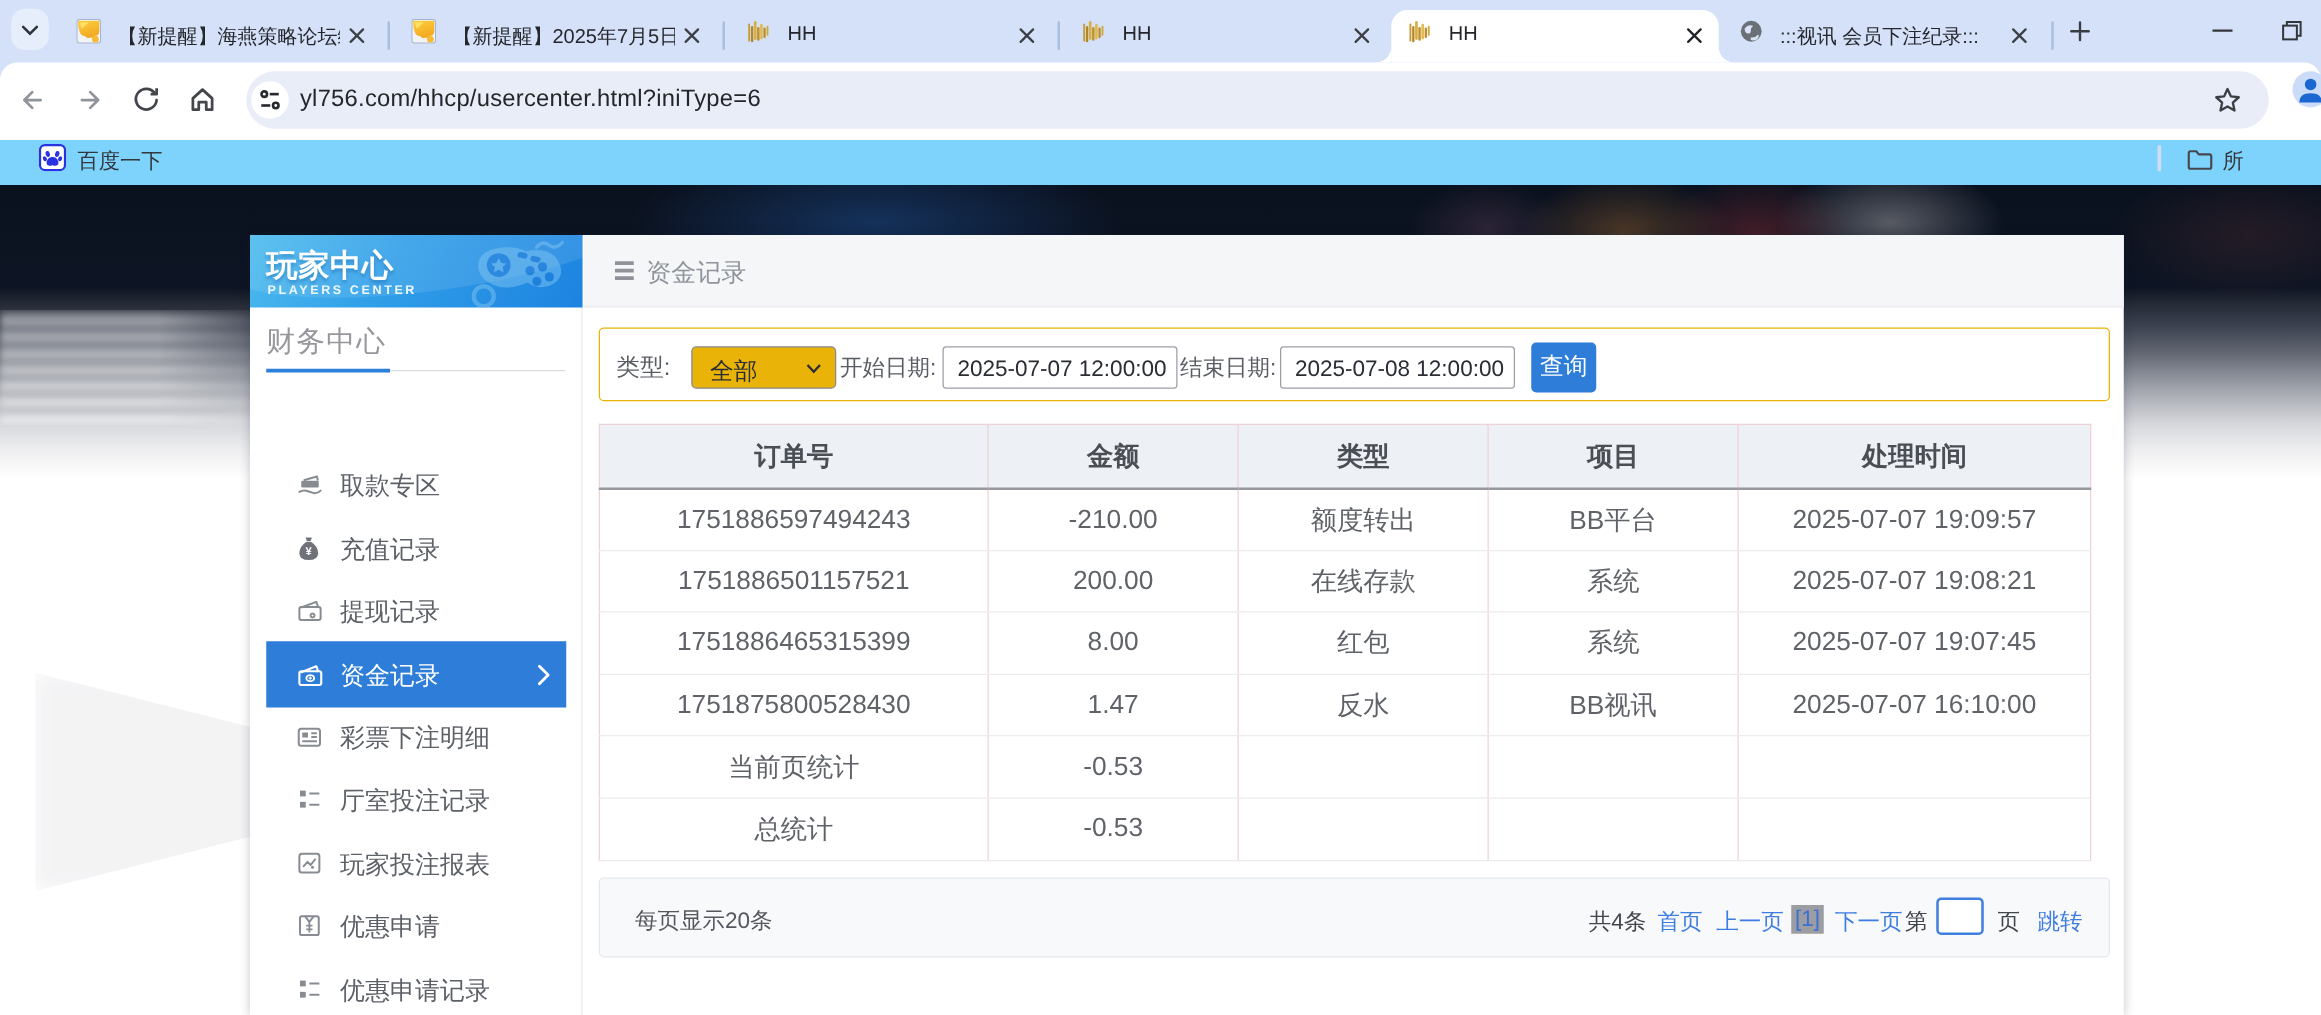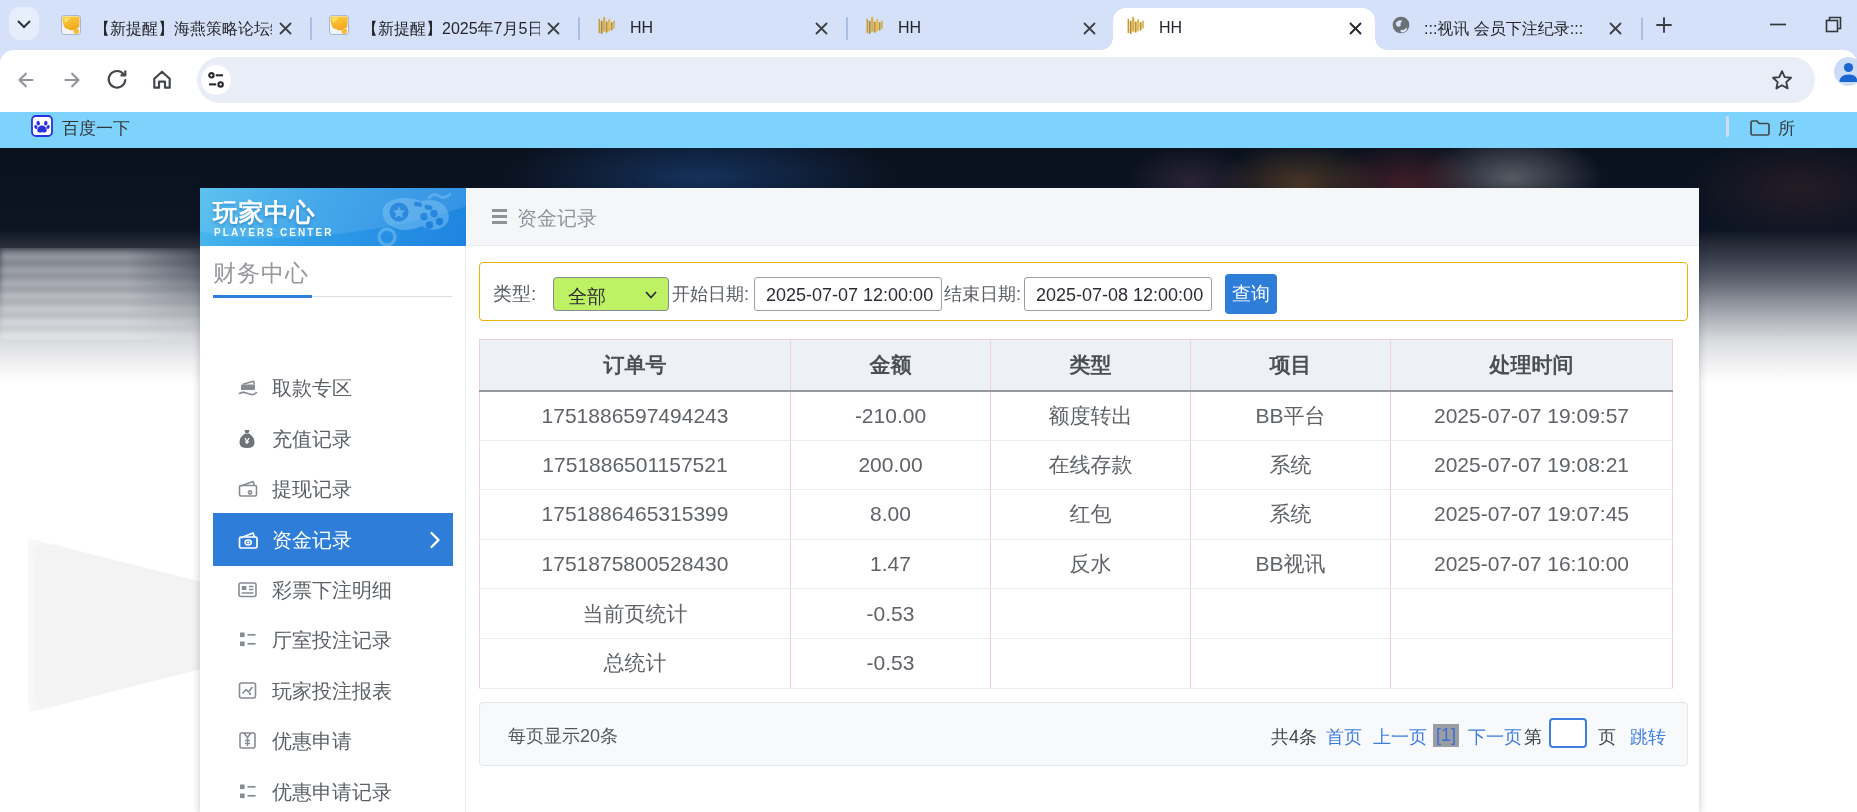--- a/index.html
+++ b/index.html
@@ -85,21 +85,21 @@
 .mi.sel .arr { position:absolute; right:12px; top:17px; }
 
 
 .chead { position:absolute; left:267px; top:0; width:1232px; height:58px; background:#f5f6f8; border-bottom:1px solid #ebecef; }
 .chead .ham { position:absolute; left:25px; top:21px; width:15px; height:15px; }
 .chead .ham i { position:absolute; left:0; width:15px; height:3px; background:#8f9399; }
 .chead .ttl { position:absolute; left:50px; top:17px; font-size:20px; color:#8f949c; }
 
 .filter { position:absolute; left:279px; top:74px; width:1209px; height:59px; border:1px solid #eab308; border-radius:4px; background:#fff; }
 .filter .lb { position:absolute; top:19px; font-size:18px; color:#5a5e64; }
-.fsel { position:absolute; left:73px; top:14px; width:116px; height:34px; border:1px solid #86898f; border-radius:4px; background:#bef264; }
+.fsel { position:absolute; left:73px; top:14px; width:116px; height:34px; border:1px solid #86898f; border-radius:4px; background:#eab308; }
 .fsel .v { position:absolute; left:14px; top:6px; font-size:19px; color:#2a2d33; }
 
 .finp { position:absolute; top:14px; width:188px; height:34px; border:1px solid #9b9ea5; border-radius:3px; background:#fff; }
 .finp .v { position:absolute; left:11px; top:7px; font-size:18px; color:#2a2d33; white-space:nowrap; }
 .fbtn { position:absolute; left:745px; top:11px; width:52px; height:40px; background:#2d7dd9; border-radius:4px;
   font-size:19px; color:#fff; text-align:center; line-height:40px; }
 
 table.grid { position:absolute; left:279px; top:151px; width:1193px; border-collapse:collapse; table-layout:fixed; }
 table.grid col.c1 { width:311px; } table.grid col.c2 { width:200px; } table.grid col.c3 { width:200px; }
 table.grid col.c4 { width:200px; } table.grid col.c5 { width:282px; }
@@ -265,20 +265,21 @@
     <div class="tunecirc">
           <svg width="16" height="16" viewBox="0 0 16 16" style="position:absolute;left:7px;top:7px;">
             <g stroke="#26292e" stroke-width="2.1" fill="none">
               <circle cx="3.4" cy="3.3" r="2.2"></circle>
               <path d="M7.8 3.3 L15 3.3"></path>
               <path d="M1 12.4 L8.2 12.4"></path>
               <circle cx="12.6" cy="12.4" r="2.2"></circle>
             </g>
           </svg>
         </div>
+    <span class="urltext">yl756.com/hhcp/usercenter.html?iniType=6</span>
     <span class="star"><svg width="24" height="24" viewBox="0 0 24 24">
             <path d="M12 3.2 L14.7 9.1 L21 9.8 L16.3 14.1 L17.6 20.4 L12 17.2 L6.4 20.4 L7.7 14.1 L3 9.8 L9.3 9.1 Z" fill="none" stroke="#3c4043" stroke-width="1.9" stroke-linejoin="round"></path>
           </svg></span>
   </div>
   <div class="avatar" style="top:7px;"><svg width="29" height="29" viewBox="0 0 29 29">
           <circle cx="14.5" cy="10.5" r="4.6" fill="#1a67d2"></circle>
           <path d="M5.5 25 Q5.5 17.5 14.5 17.5 Q23.5 17.5 23.5 25 L5.5 25 Z" fill="#1a67d2"></path>
         </svg></div>
 </div>
 

